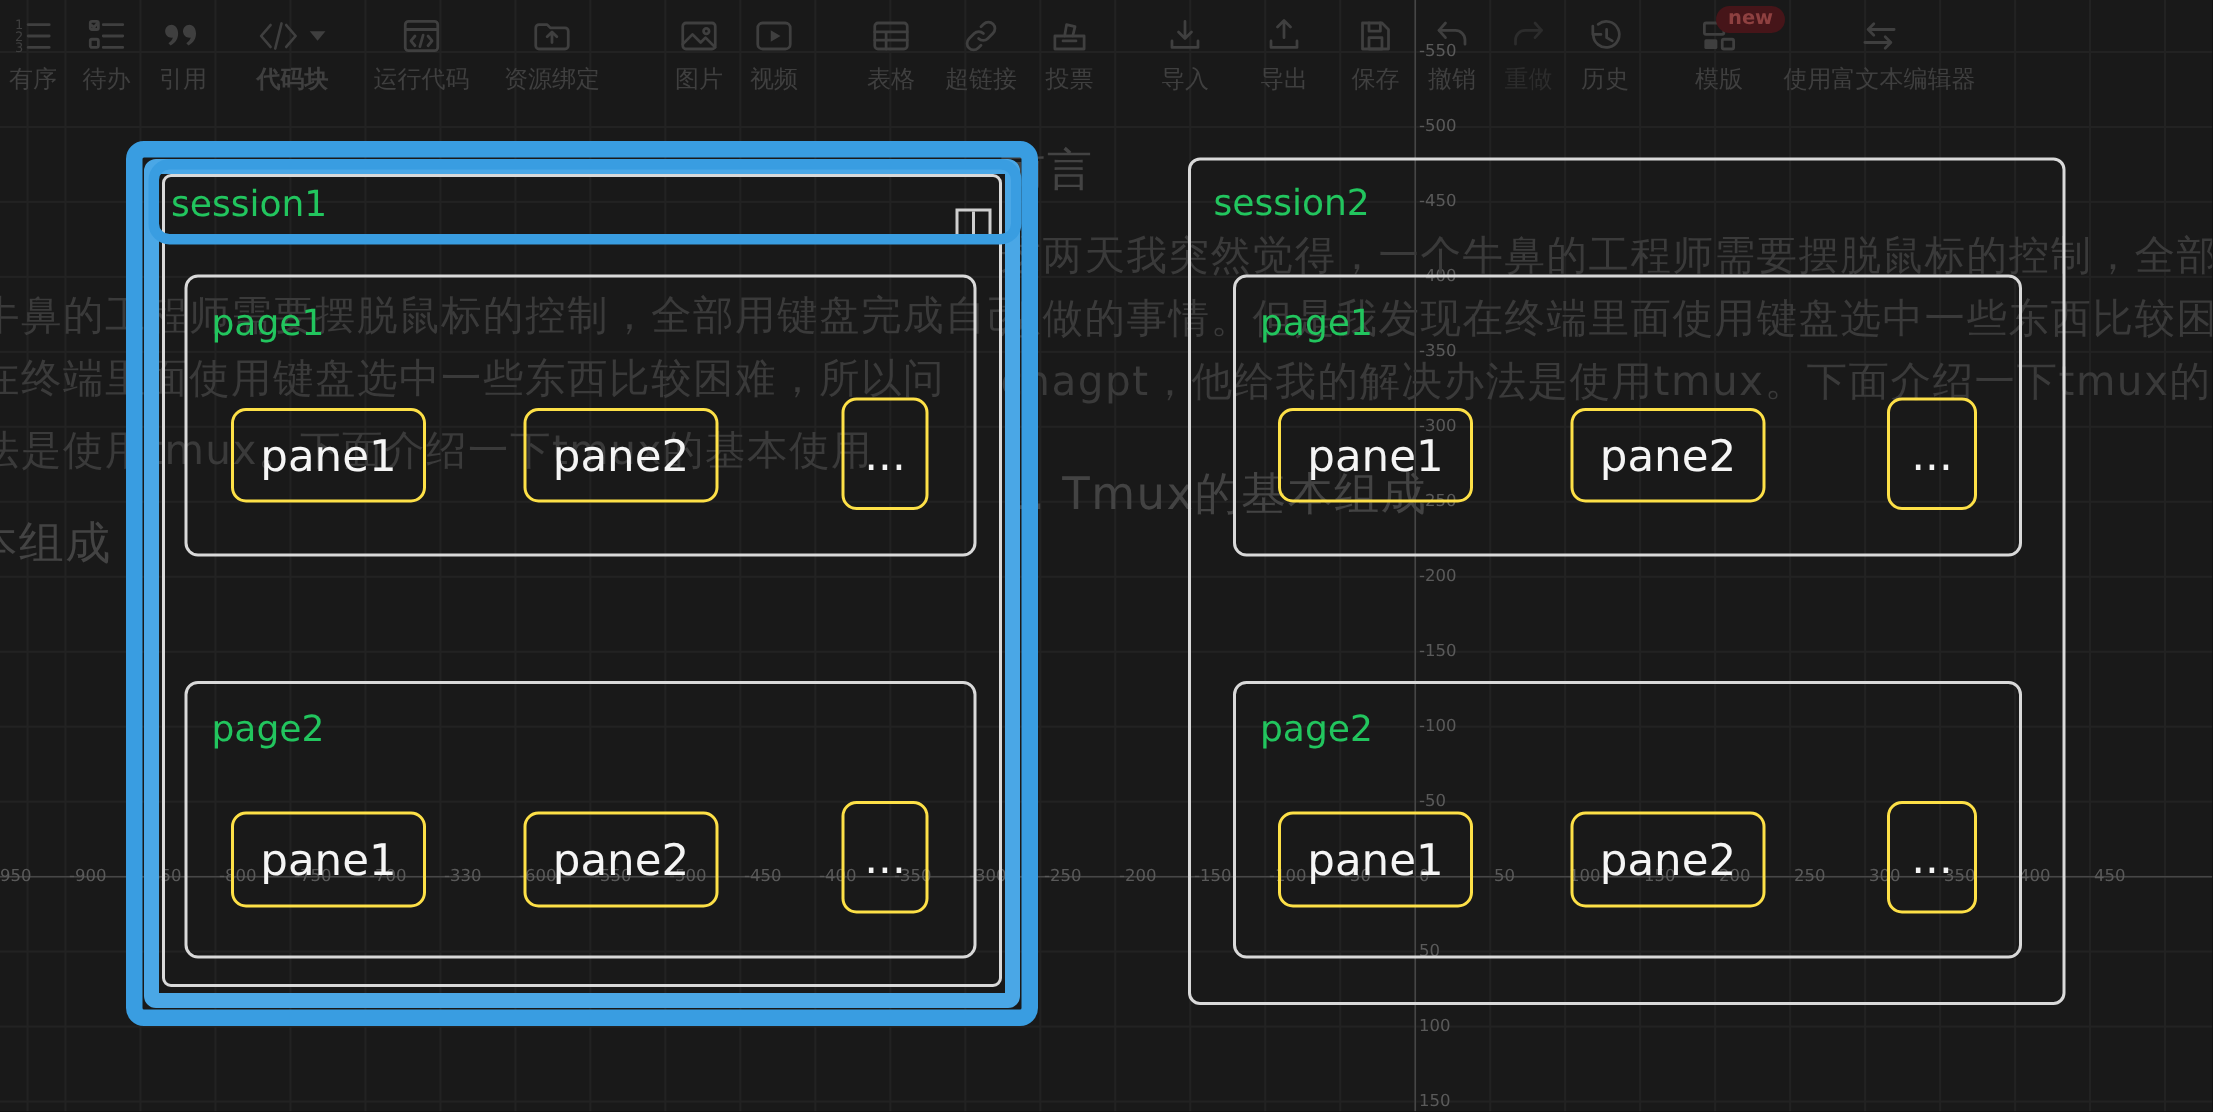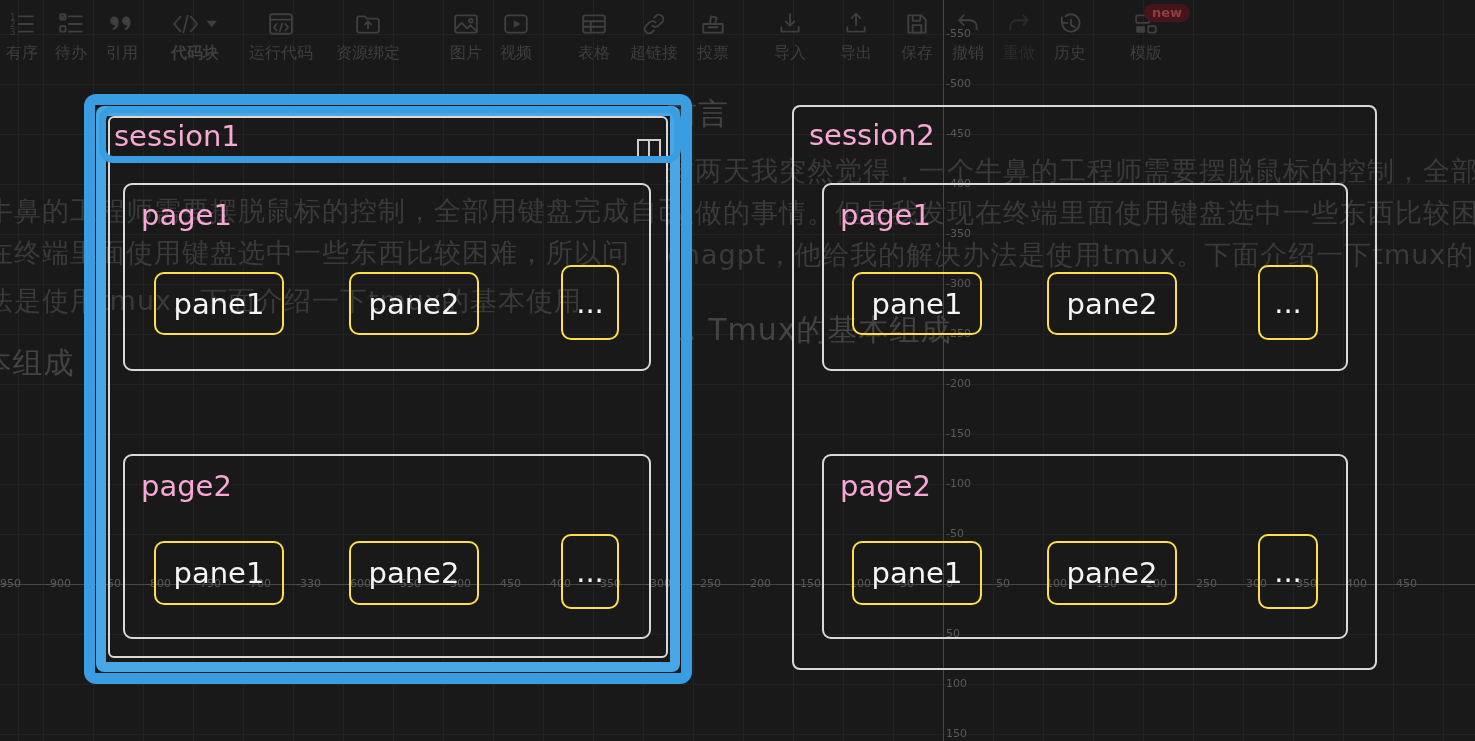--- a/index.html
+++ b/index.html
@@ -31,21 +31,21 @@
   .tb-item svg .fillpart{fill:currentColor;stroke:none;}
   .tb-item.disabled{color:#2c2c2c;}
   .badge{position:absolute;left:14px;top:-7px;background:#461519;color:#8e4040;
     font-size:13px;line-height:18px;padding:0 8px;border-radius:10px;font-weight:bold;}
   
   .wbox{position:absolute;border:2px solid #d9d9d9;box-sizing:border-box;background:transparent;}
   .sess-box{border-radius:8px;}
   .page-box{border-radius:9px;}
   .pane{position:absolute;border:2px solid #fde047;border-radius:10px;box-sizing:border-box;
     color:#f5f5f5;font-size:29px;display:flex;align-items:center;justify-content:center;}
-  .dlabel{position:absolute;color:#f9a8d4;font-size:29px;line-height:32px;white-space:nowrap;}
+  .dlabel{position:absolute;color:#22c55e;font-size:24px;line-height:32px;white-space:nowrap;}
   .split-icon{position:absolute;left:637px;top:139px;width:24px;height:19px;
     border:2px solid #cfcfcf;box-sizing:border-box;display:flex;justify-content:center;}
   .split-icon .divider{width:2px;height:100%;background:#cfcfcf;}
   
   .sel{position:absolute;box-sizing:border-box;}
   .sel.outer{border:11px solid #399de1;border-radius:12px;}
   .sel.inner{border:10px solid #4aa7e6;border-radius:8px;}
   .sel.titlebar{border:7px solid #399de1;border-radius:14px;}
 </style>
 </head>
@@ -257,20 +257,27 @@
     <div class="tb-item" style="left:1146px;">
       <span class="badge">new</span>
       <svg width="26" height="26" viewBox="0 0 24 24">
         <rect x="3" y="4" width="12" height="7" rx="1"></rect>
         <rect class="fillpart" x="3" y="14" width="8" height="6" rx="1"></rect>
         <rect x="14" y="14" width="7" height="6" rx="1"></rect>
       </svg>
       <span class="lbl">模版</span>
     </div>
 
+    <div class="tb-item" style="left:1253px;">
+      <svg width="26" height="26" viewBox="0 0 24 24">
+        <path d="M21 8H5M8.5 4.5L5 8l3.5 3.5"></path>
+        <path d="M3 16h16M15.5 12.5L19 16l-3.5 3.5"></path>
+      </svg>
+      <span class="lbl">使用富文本编辑器</span>
+    </div>
   </div>
 
   <div>
     <div class="wbox sess-box" style="left:108px;top:116px;width:560px;height:542px;border-radius:6px;"></div>
     <div class="dlabel" style="left:114px;top:120px;">session1</div>
     <div class="split-icon">
         <div class="divider"></div>
       </div>
 
     <div class="wbox page-box" style="left:123px;top:183px;width:528px;height:188px;"></div>

